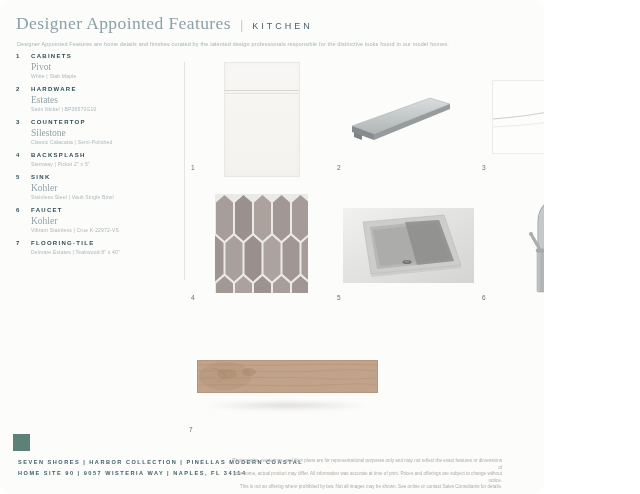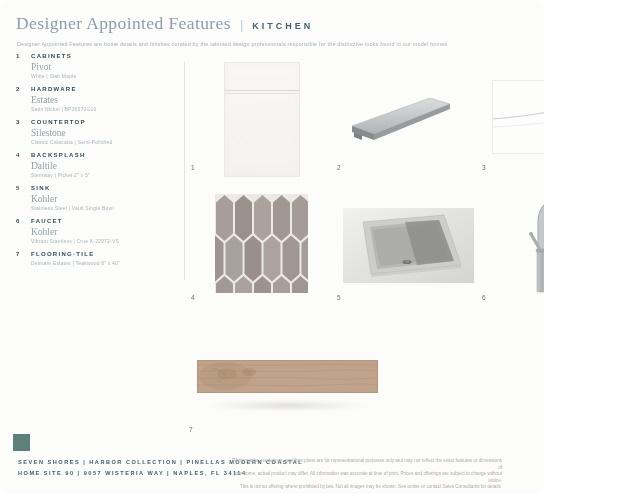--- a/index.html
+++ b/index.html
@@ -5,21 +5,21 @@
   html,body{margin:0;padding:0;background:#ffffff;}
   .page{
     position:relative;width:544px;height:494px;overflow:hidden;
     background:#fcfcfb;font-family:"Liberation Sans",sans-serif;border-radius:11px;
   }
   
   .title-row{position:absolute;left:16px;top:13px;display:flex;align-items:baseline;gap:9px;}
   .page-title{margin:0;font-family:"Liberation Serif",serif;font-weight:400;
     font-size:17.5px;letter-spacing:.4px;color:#8ba0a8;}
   .title-sep{color:#c3ced2;font-size:13px;}
-  .section-label{font-size:9px;font-weight:700;letter-spacing:3px;color:#44616c;}
+  .section-label{font-size:9px;font-weight:400;letter-spacing:3px;color:#44616c;}
   .subtitle{position:absolute;left:17px;top:41px;margin:0;font-size:5.4px;
     letter-spacing:.2px;color:#a3b2b7;}
   
   .spec-list{position:absolute;left:16px;top:52px;width:164px;}
   .spec-item{display:grid;grid-template-columns:15px 1fr;margin-bottom:5px;}
   .si-num{font-size:6px;font-weight:700;color:#2e4d57;line-height:9px;}
   .si-cat{font-size:6px;font-weight:700;letter-spacing:1.3px;color:#2e4d57;line-height:9px;}
   .si-brand{font-family:"Liberation Serif",serif;font-size:9.5px;color:#91a2a8;
     line-height:10px;margin-top:1px;}
   .si-spec{font-size:5px;letter-spacing:.2px;color:#a9b6ba;line-height:8px;}
@@ -80,21 +80,20 @@
       <div>
           <div class="si-cat">COUNTERTOP</div>
         <div class="si-brand">Silestone</div>
         <div class="si-spec">Classic Calacatta | Semi-Polished</div>
         </div>
     </div>
     <div class="spec-item">
       <span class="si-num">4</span>
       <div>
           <div class="si-cat">BACKSPLASH</div>
-        <div class="si-brand">Daltile</div>
         <div class="si-spec">Stemway | Picket 2" x 5"</div>
         </div>
     </div>
     <div class="spec-item">
       <span class="si-num">5</span>
       <div>
           <div class="si-cat">SINK</div>
         <div class="si-brand">Kohler</div>
         <div class="si-spec">Stainless Steel | Vault Single Bowl</div>
         </div>

